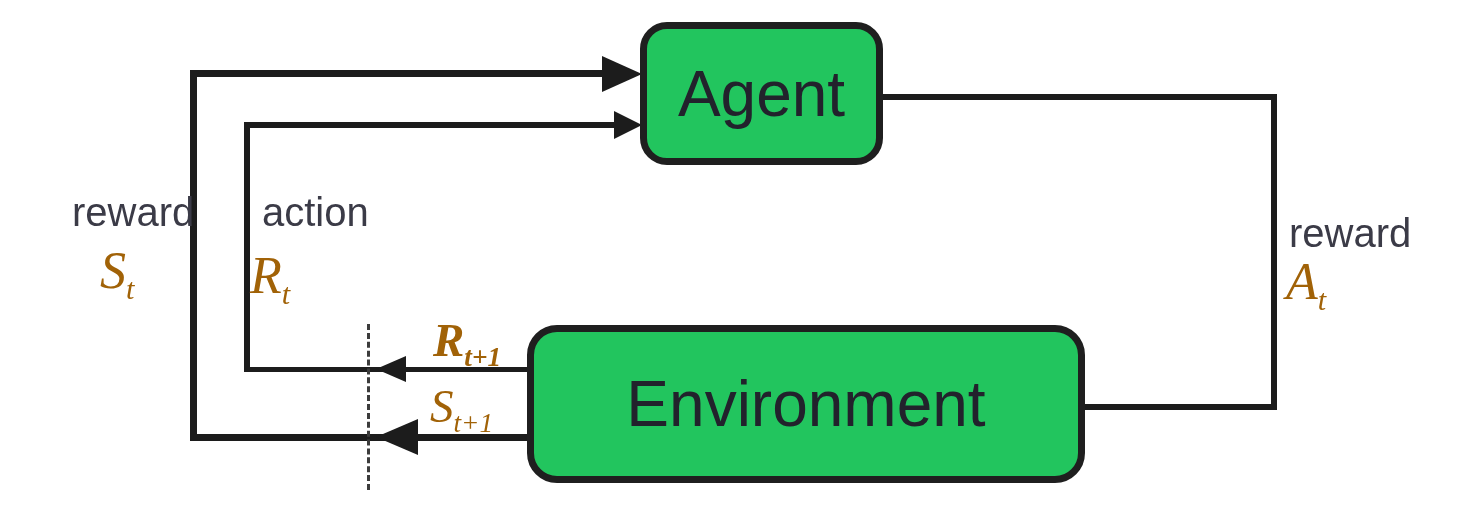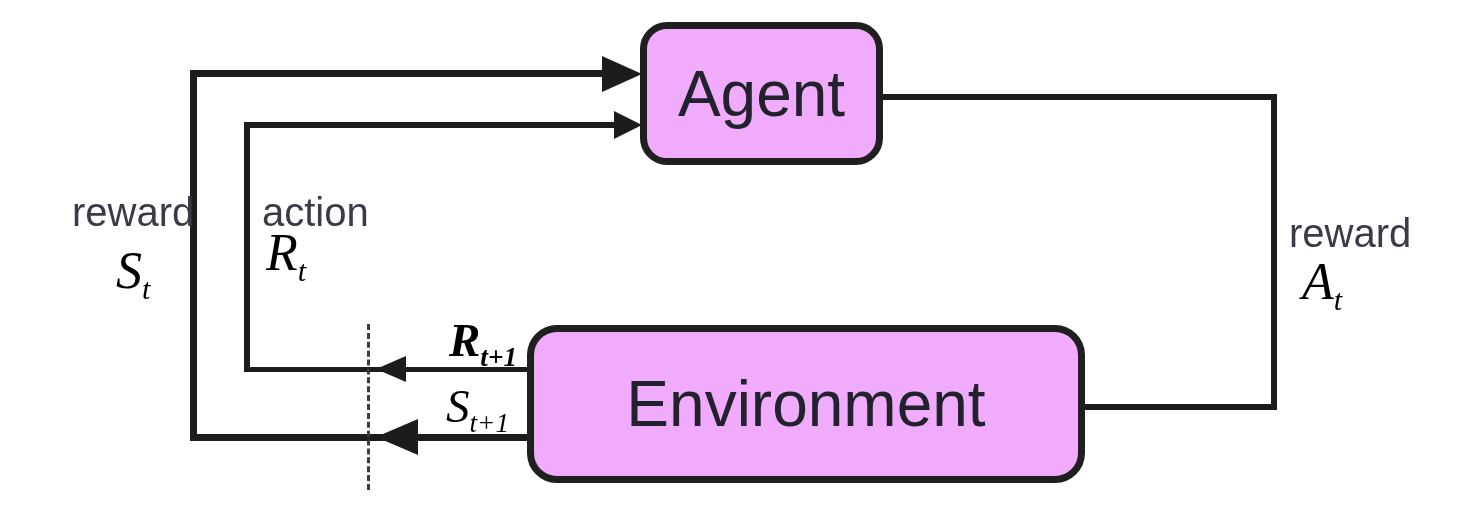--- a/index.html
+++ b/index.html
@@ -12,21 +12,21 @@
     width: 1466px;
     height: 522px;
     background: #ffffff;
     font-family: "Liberation Sans", sans-serif;
     overflow: hidden;
   }
   
   .node {
     position: absolute;
     box-sizing: border-box;
-    background: #f0abfc;
+    background: #22c55e;
     border: 7px solid #1f1f1f;
     display: flex;
     align-items: center;
     justify-content: center;
     color: #22222c;
     font-size: 64px;
     line-height: 1;
     z-index: 3;
   }
   #agent-box {
@@ -100,35 +100,34 @@
     position: absolute;
     color: #3b3b47;
     font-size: 40px;
     line-height: 1;
     z-index: 3;
   }
   .math-label {
     position: absolute;
     font-family: "Liberation Serif", serif;
     font-style: italic;
-    color: #000000;
+    color: #a16207;
     font-size: 52px;
     line-height: 1;
     z-index: 3;
-    margin-left: 16px;
   }
   .math-label sub {
     font-size: 0.58em;
     line-height: 0;
     vertical-align: -0.35em;
   }
   #label-state-word   { left: 72px;   top: 192px; width: 103px; text-align: right; }
   #label-state-sym    { left: 100px;  top: 245px; }
   #label-reward-word  { left: 262px;  top: 192px; }
-  #label-reward-sym   { left: 250px;  top: 227px; }
+  #label-reward-sym   { left: 250px;  top: 250px; }
   #label-action-word  { left: 1289px; top: 213px; }
   #label-action-sym   { left: 1286px; top: 256px; }
   #label-next-reward  { left: 433px;  top: 317px; font-size: 47px; font-weight: bold; }
   #label-next-state   { left: 430px;  top: 383px; font-size: 47px; }
 </style>
 </head>
 <body>
 
 <div id="canvas">
 

